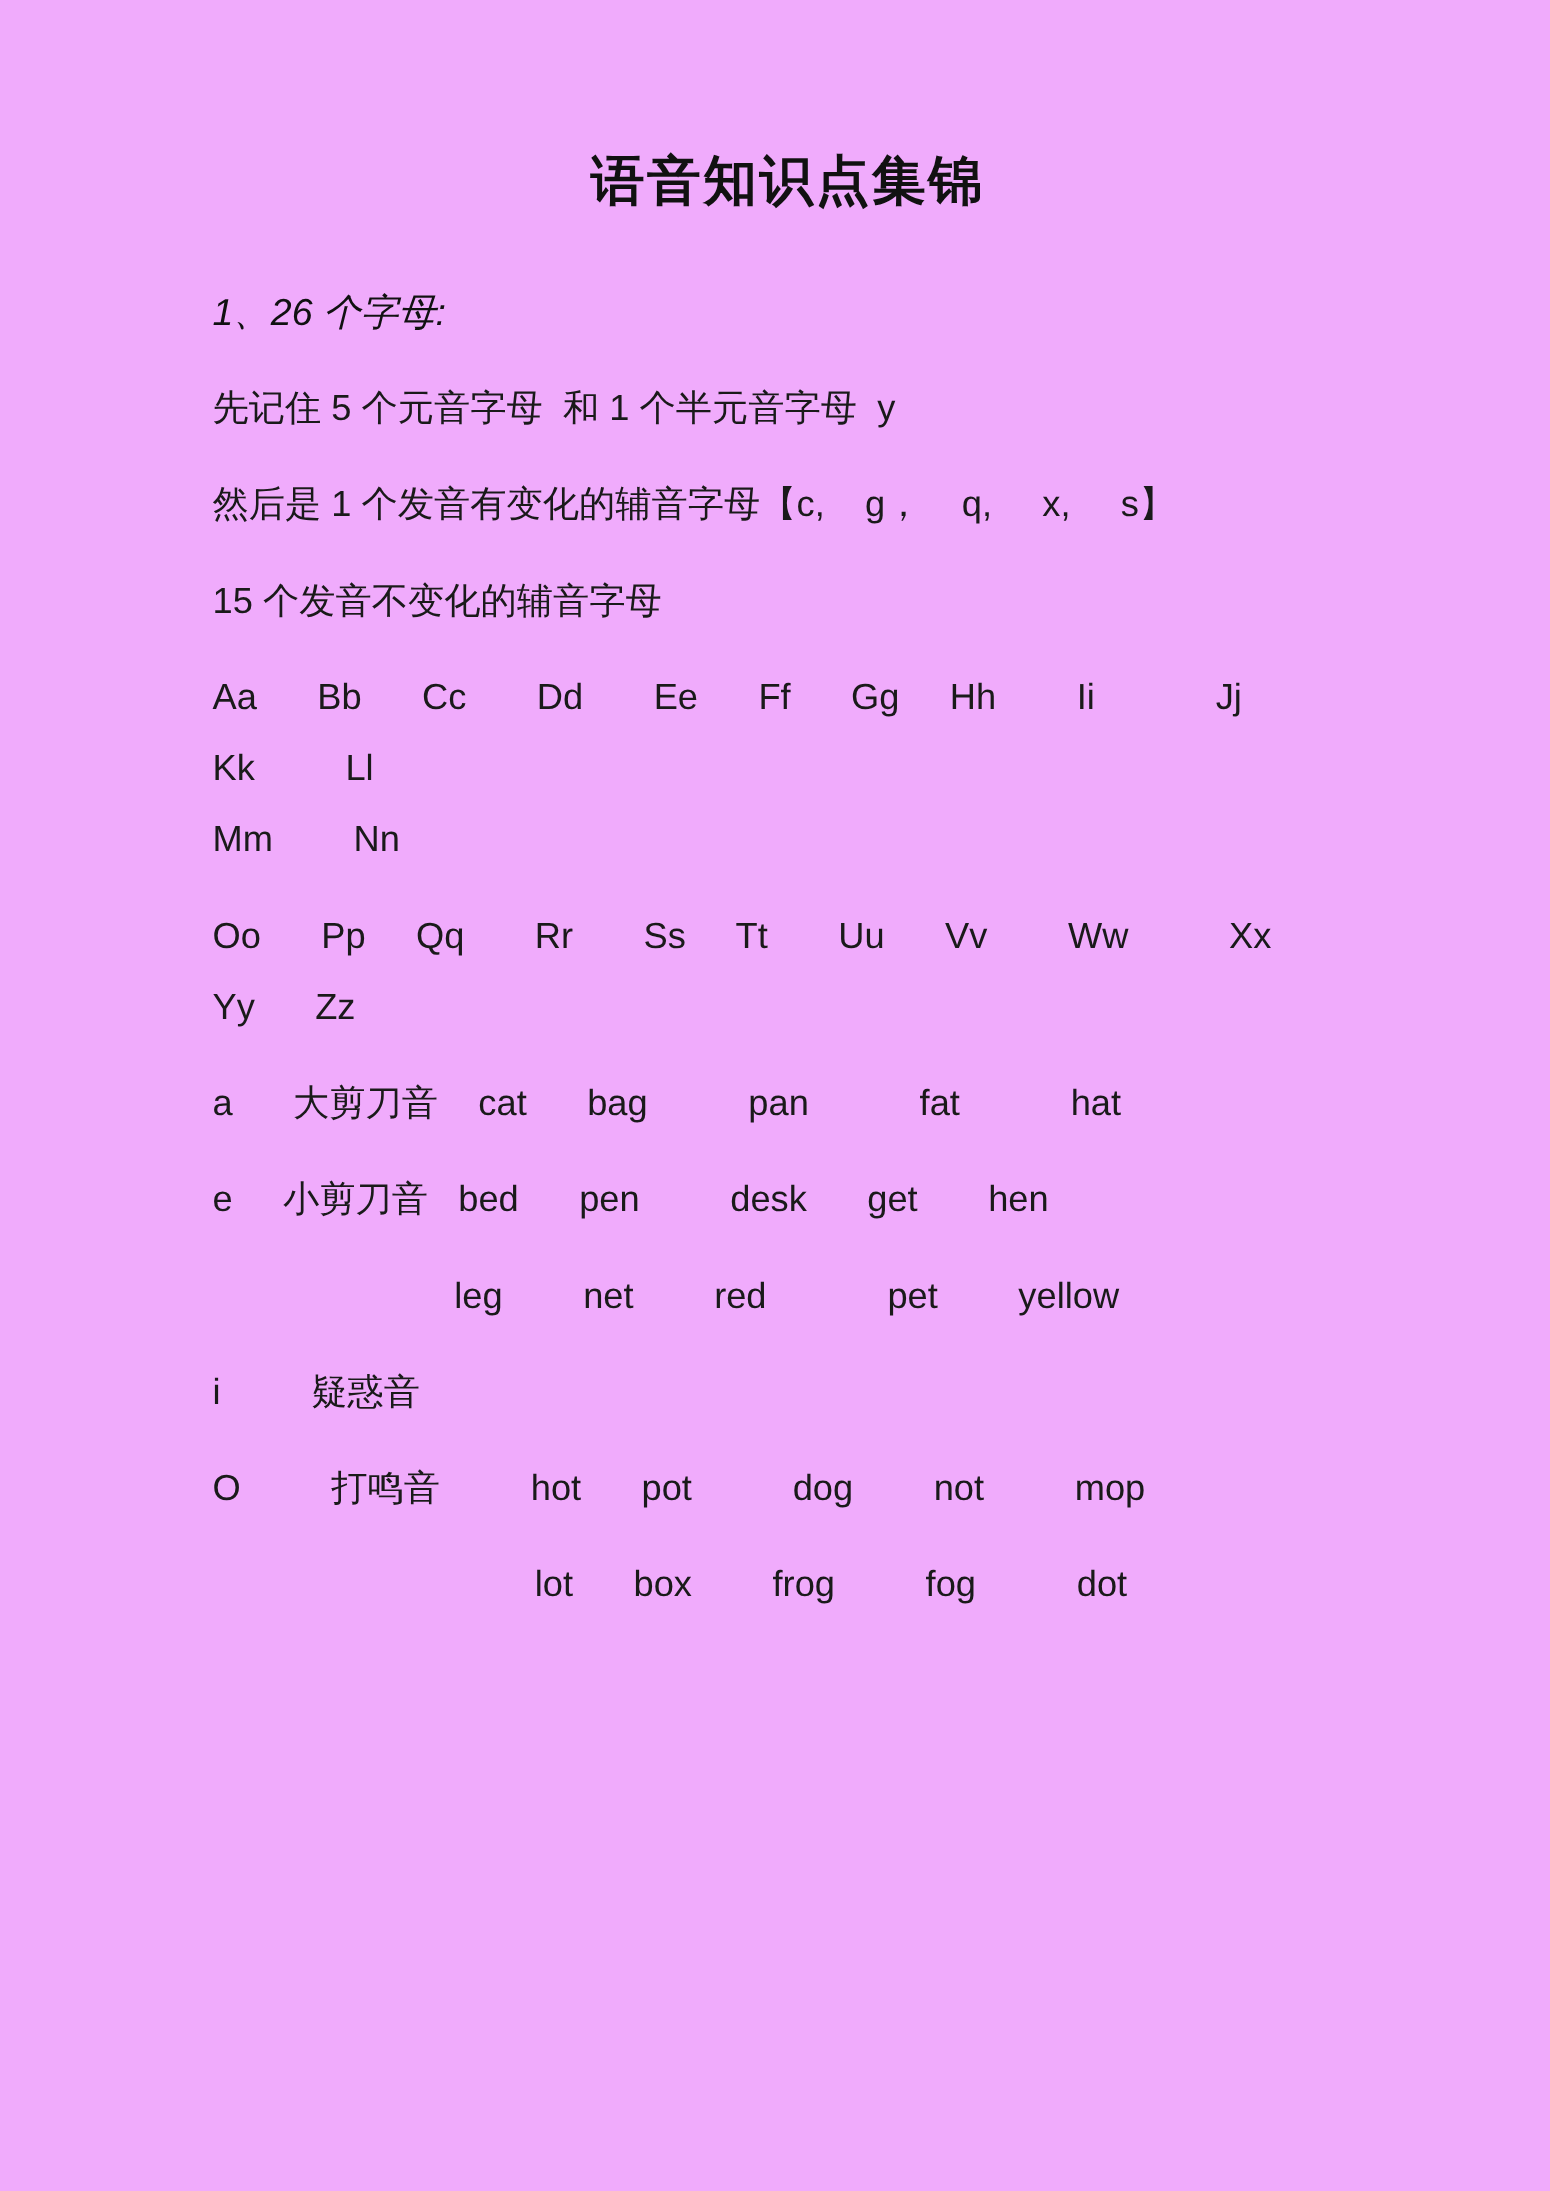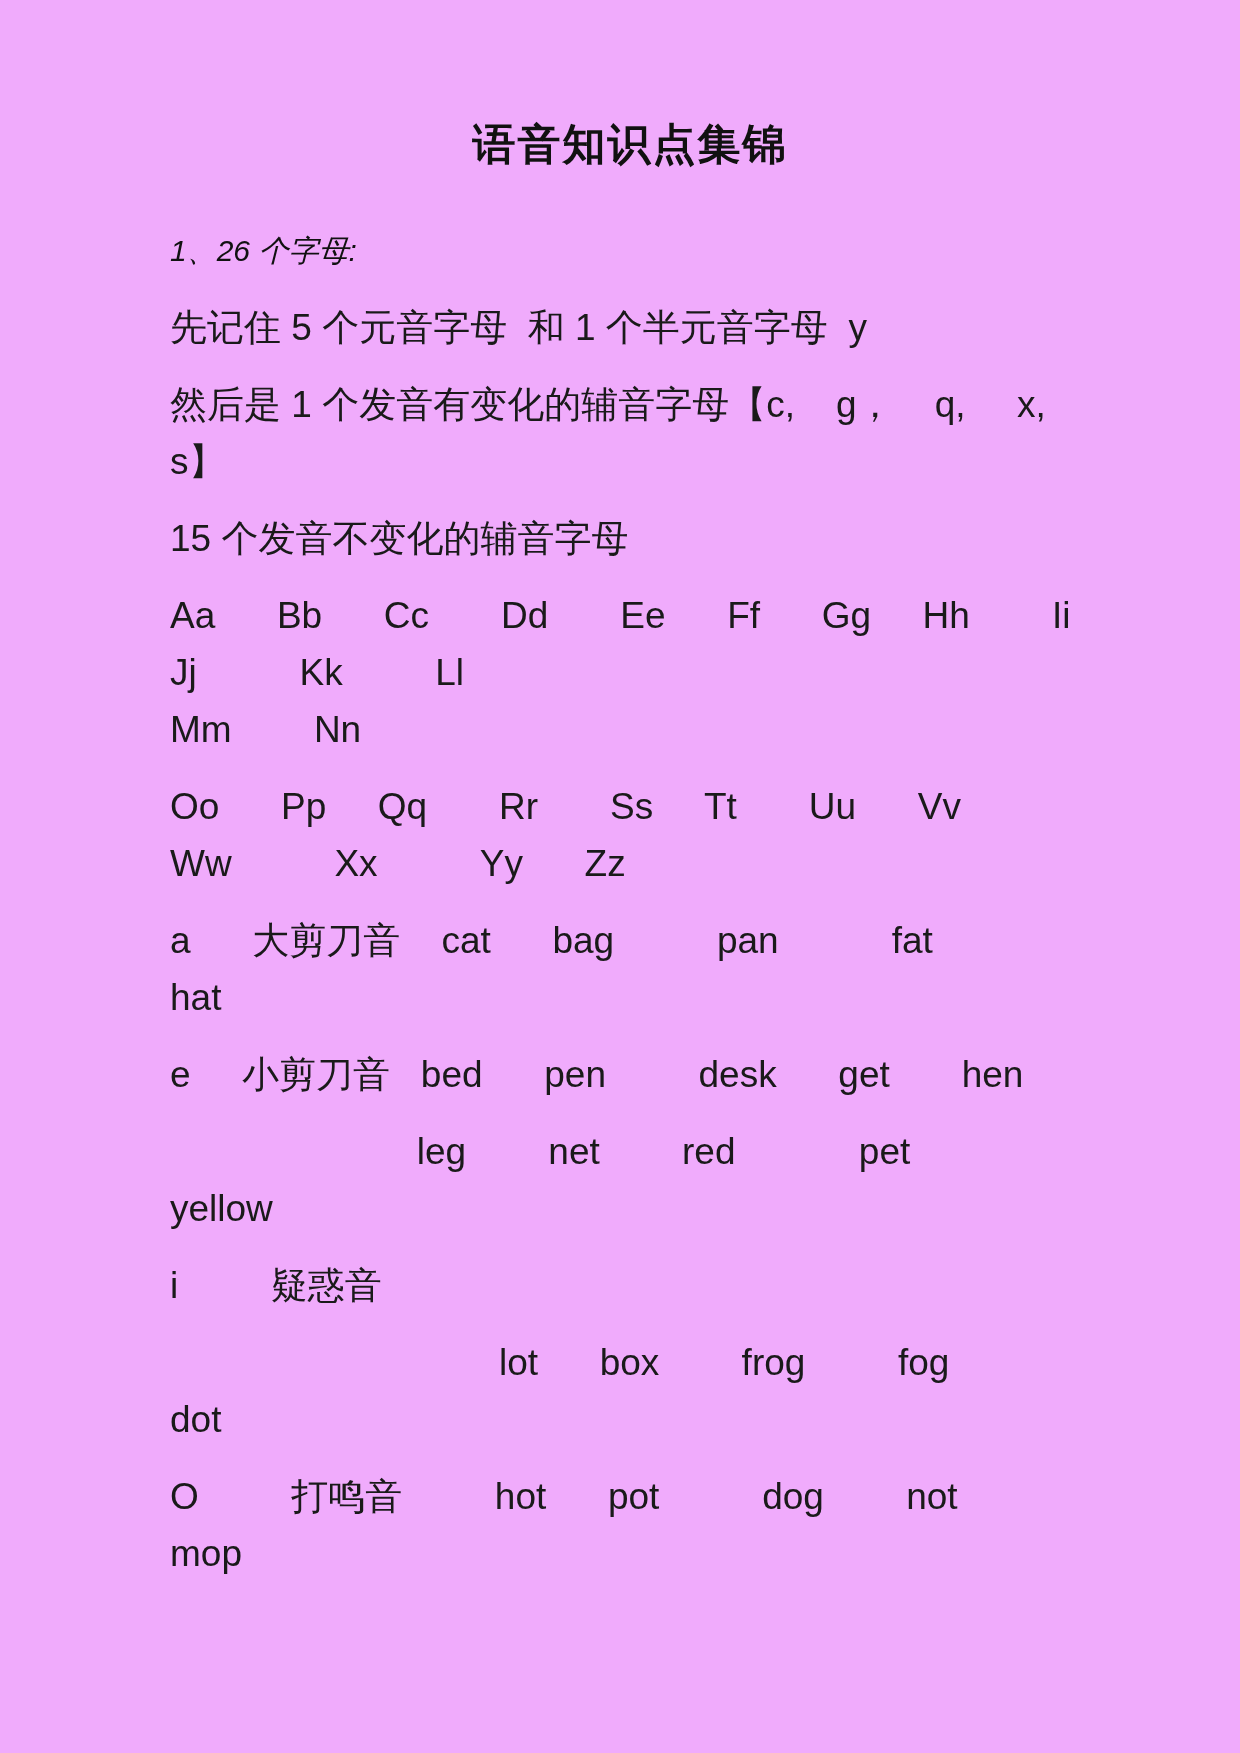--- a/index.html
+++ b/index.html
@@ -20,21 +20,21 @@
   }
   .doc-title {
     font-size: 43px;
     font-weight: 700;
     text-align: center;
     margin: 0 0 48px 0;
     letter-spacing: 2px;
     color: #111111;
   }
   .para {
-    font-size: 37px;
+    font-size: 29px;
     line-height: 57px;
     margin: 0 0 20px 0;
     white-space: pre-wrap;
     color: #1a1a1a;
   }
   .para.heading {
     font-size: 30px;
     color: #111111;
     font-style: italic;
   }
@@ -63,17 +63,17 @@
   <p class="para">a      大剪刀音    cat      bag          pan           fat           hat</p>
 
 
   <p class="para">e     小剪刀音   bed      pen         desk      get       hen</p>
 
   <p class="para">                        leg        net        red            pet        yellow</p>
 
   <p class="para">i         疑惑音</p>
 
 
+  <p class="para">O         打鸣音         hot      pot          dog        not         mop</p>
+
   <p class="para">                                lot      box        frog         fog          dot</p>
-
-  <p class="para">O         打鸣音         hot      pot          dog        not         mop</p>
 
 </div>
 
 </body></html>

